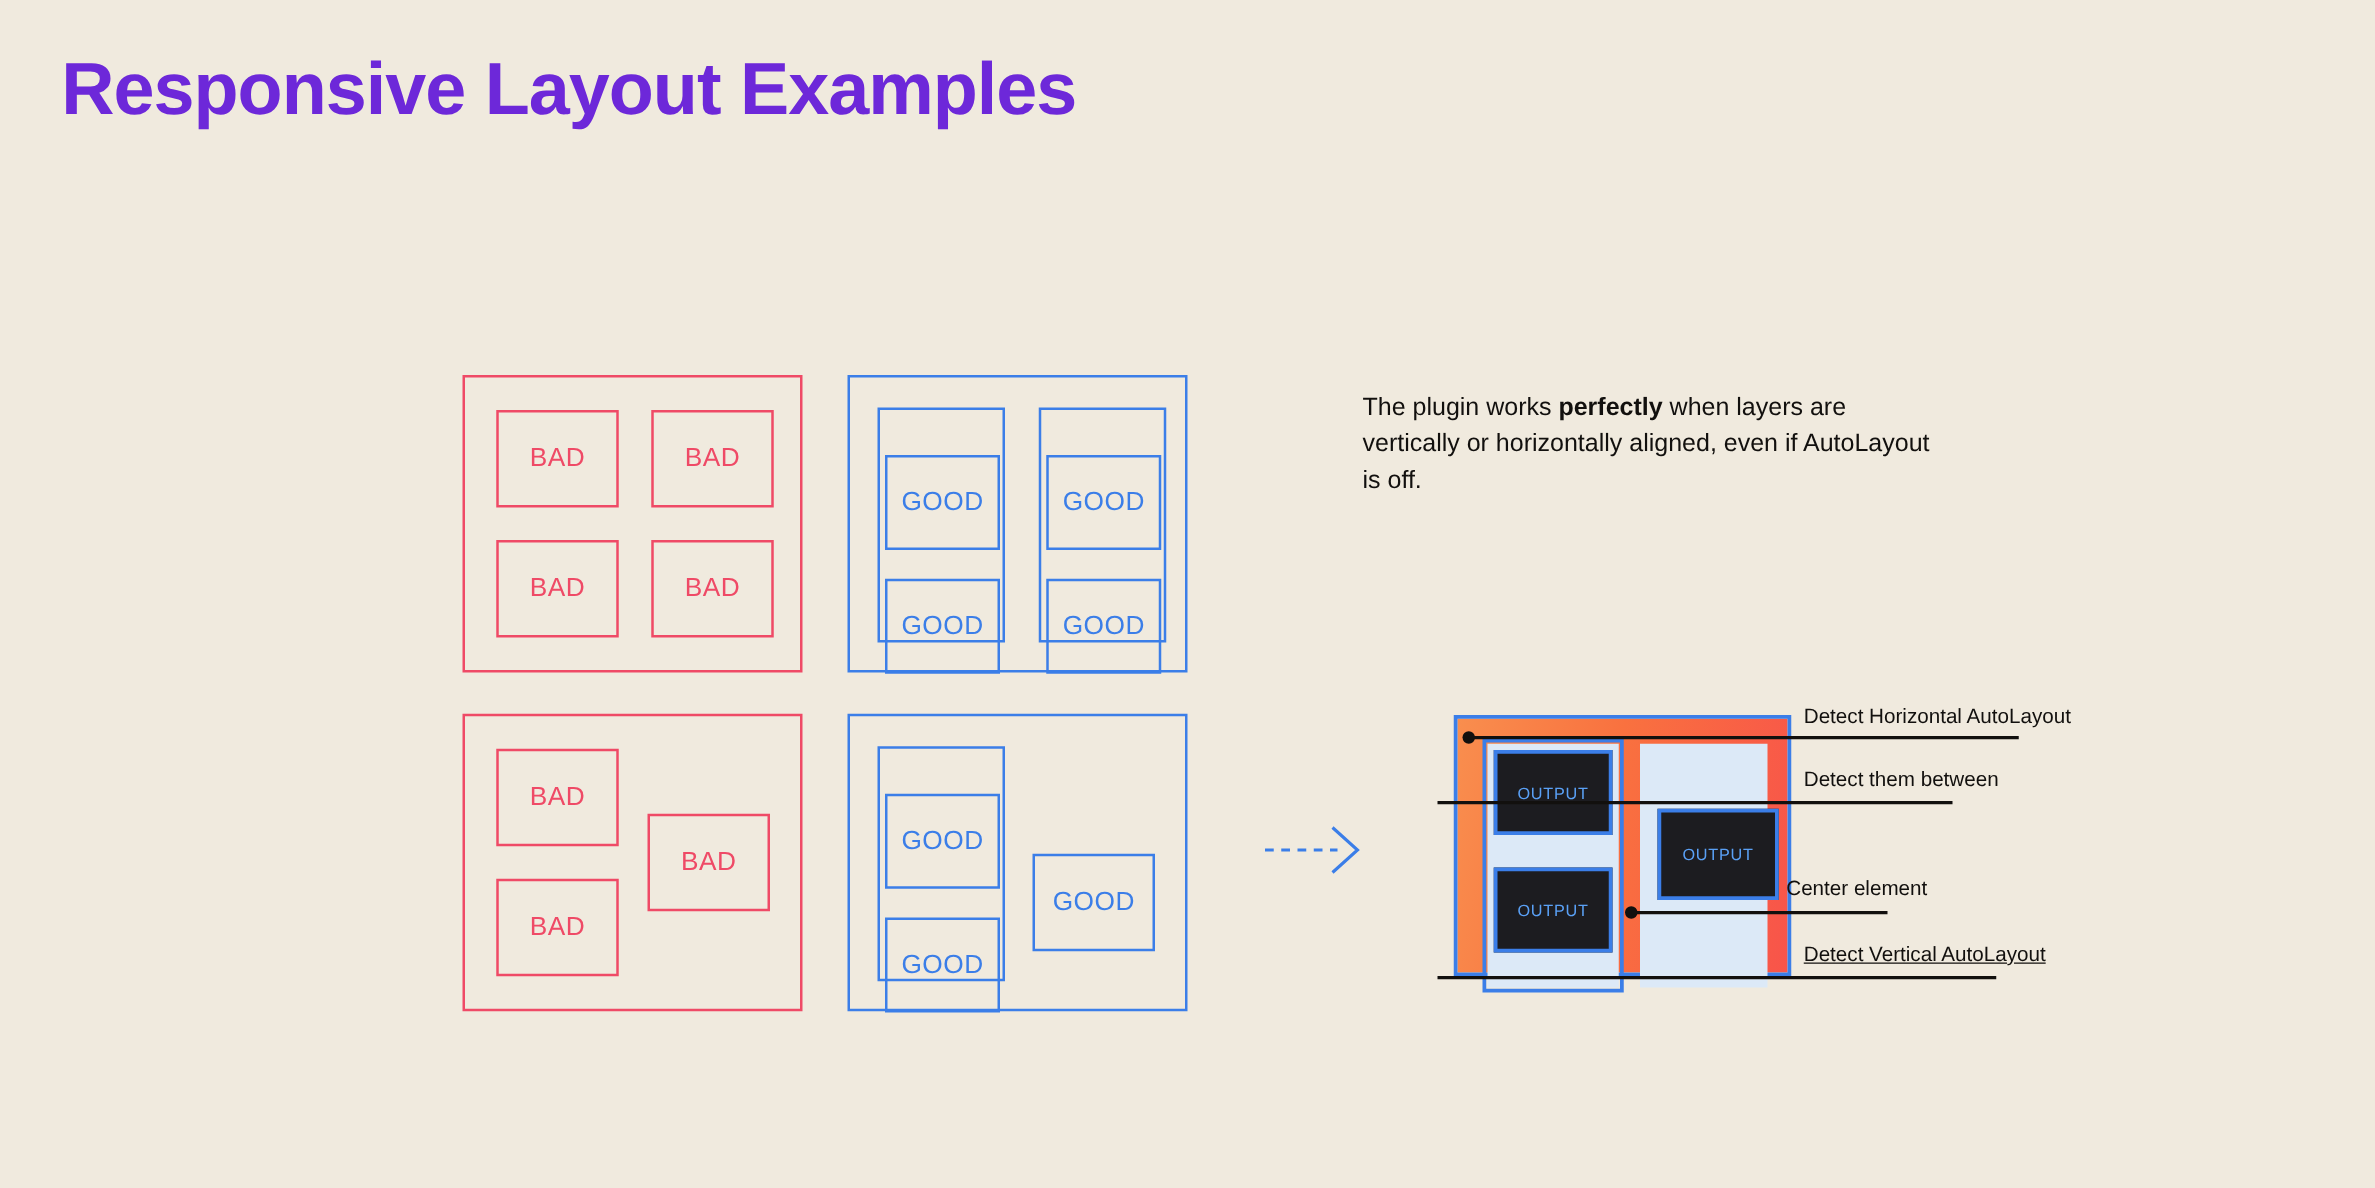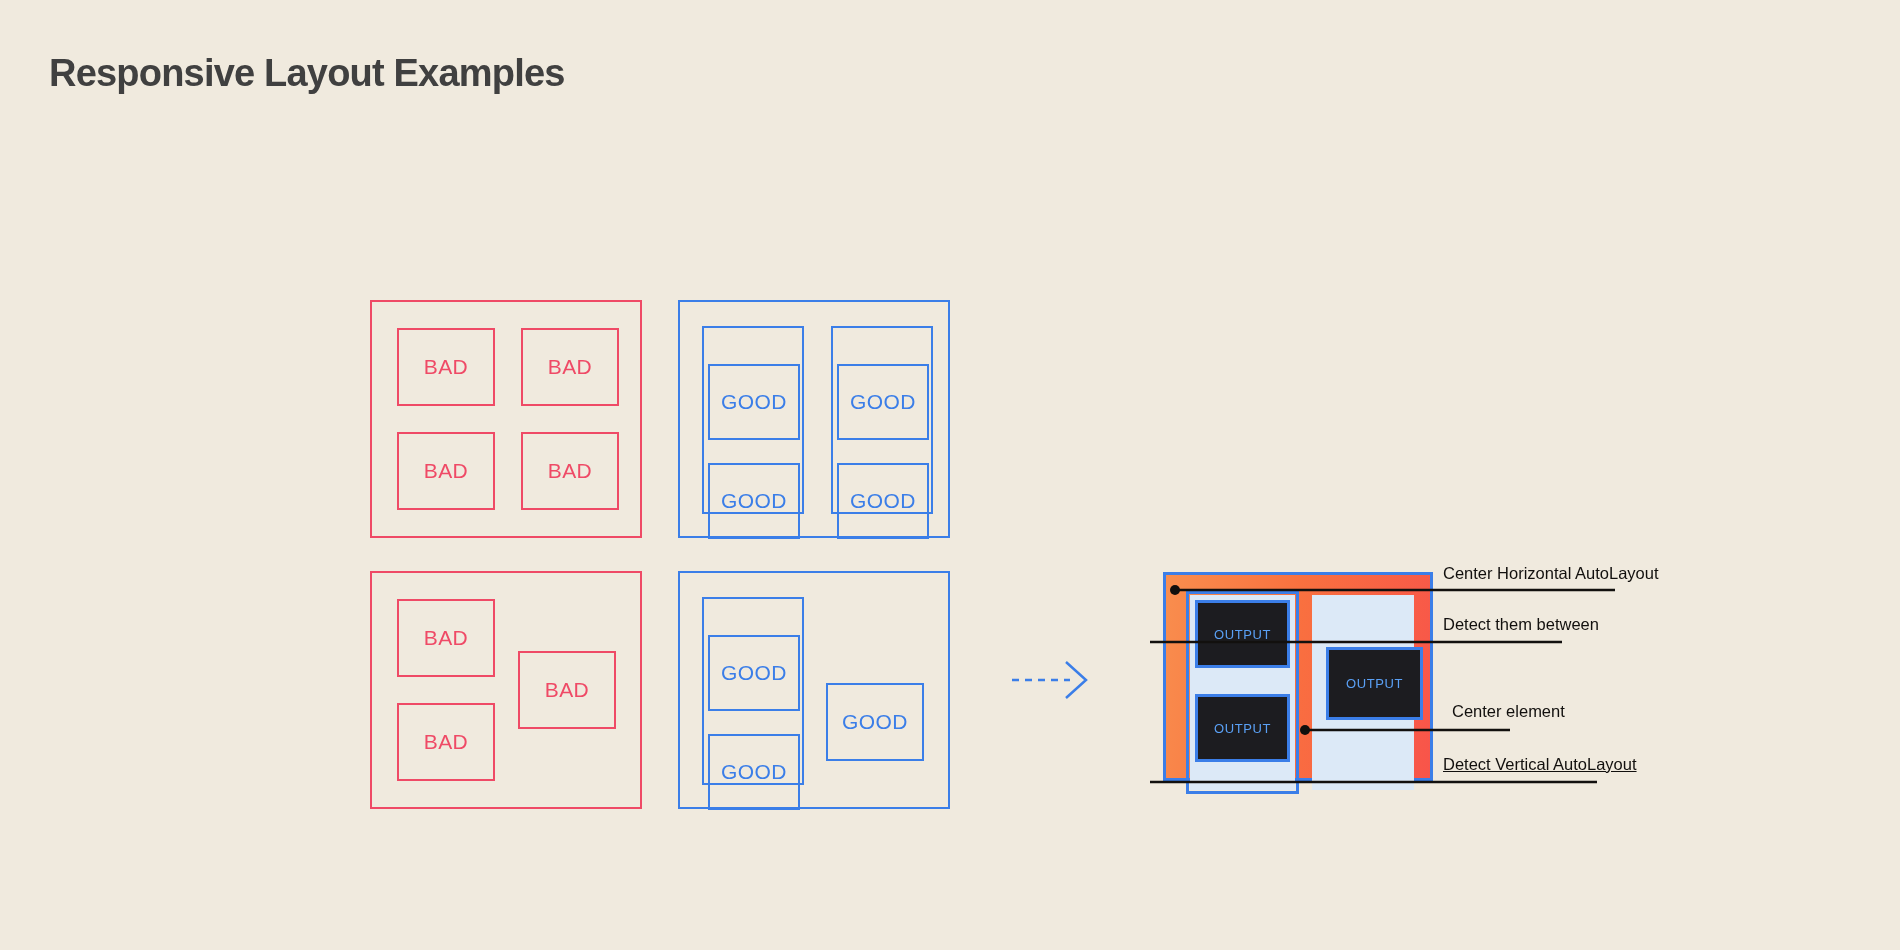--- a/index.html
+++ b/index.html
@@ -13,25 +13,25 @@
   body {
     background: #f0eade;
     font-family: "Liberation Sans", sans-serif;
     position: relative;
   }
 
   
   .page-title {
     position: absolute;
     left: 49px;
-    top: 52px;
-    font-size: 38px;
+    top: 37px;
+    font-size: 59px;
     font-weight: bold;
     letter-spacing: -0.8px;
-    color: #404040;
+    color: #6d28d9;
     white-space: nowrap;
   }
 
   
   .examples {
     position: absolute;
     left: 370px;
     top: 300px;
     width: 600px;
     height: 510px;
@@ -144,21 +144,21 @@
     pointer-events: none;
   }
   .anno-label {
     position: absolute;
     font-size: 16.5px;
     color: #12100e;
     white-space: nowrap;
   }
   .anno-1 { left: 293px; top: 14px; }
   .anno-2 { left: 293px; top: 65px; }
-  .anno-3 { left: 302px; top: 152px; }
+  .anno-3 { left: 279px; top: 152px; }
   .anno-4 { left: 293px; top: 205px; text-decoration: underline; }
 </style>
 </head>
 <body>
 
 <h1 class="page-title">Responsive Layout Examples</h1>
 
 <div class="examples">
 
   <div class="panel bad panel-tl">
@@ -195,20 +195,23 @@
 </div>
 
 <div class="arrow">
   <svg width="80" height="40" viewBox="0 0 80 40">
     <line x1="2" y1="20" x2="60" y2="20" stroke="#3b7ee8" stroke-width="2.5" stroke-dasharray="7 6"></line>
     <polyline points="56,2 76,20 56,38" fill="none" stroke="#3b7ee8" stroke-width="2.5"></polyline>
   </svg>
 </div>
 
 <div style="position:absolute; left:1090px; top:312px; width:470px;">
+  <p style="font-size:20px; line-height:29px; color:#12100e;">
+    <span>The plugin works </span><strong>perfectly</strong><span> when layers are vertically or horizontally aligned, even if AutoLayout is off.</span>
+  </p>
 </div>
 
 <div class="mockup">
   <div class="mock-inner">
     <div class="light-panel lp-left"></div>
     <div class="light-panel lp-right"></div>
     <div class="blue-frame"></div>
     <div class="output out-a">OUTPUT</div>
     <div class="output out-b">OUTPUT</div>
     <div class="output out-c">OUTPUT</div>
@@ -231,17 +234,17 @@
     <g>
       <circle cx="155" cy="180" r="5" fill="#12100e"></circle>
       <line x1="155" y1="180" x2="360" y2="180" stroke="#12100e" stroke-width="2.6"></line>
     </g>
 
     <g>
       <circle cx="-8" cy="232" r="5" fill="#12100e"></circle>
       <line x1="-8" y1="232" x2="447" y2="232" stroke="#12100e" stroke-width="2.6"></line>
     </g>
   </svg>
-  <div class="anno-label anno-1">Center Horizontal AutoLayout</div>
+  <div class="anno-label anno-1">Detect Horizontal AutoLayout</div>
   <div class="anno-label anno-2">Detect them between</div>
   <div class="anno-label anno-3">Center element</div>
   <div class="anno-label anno-4">Detect Vertical AutoLayout</div>
 </div>
 
 </body></html>

